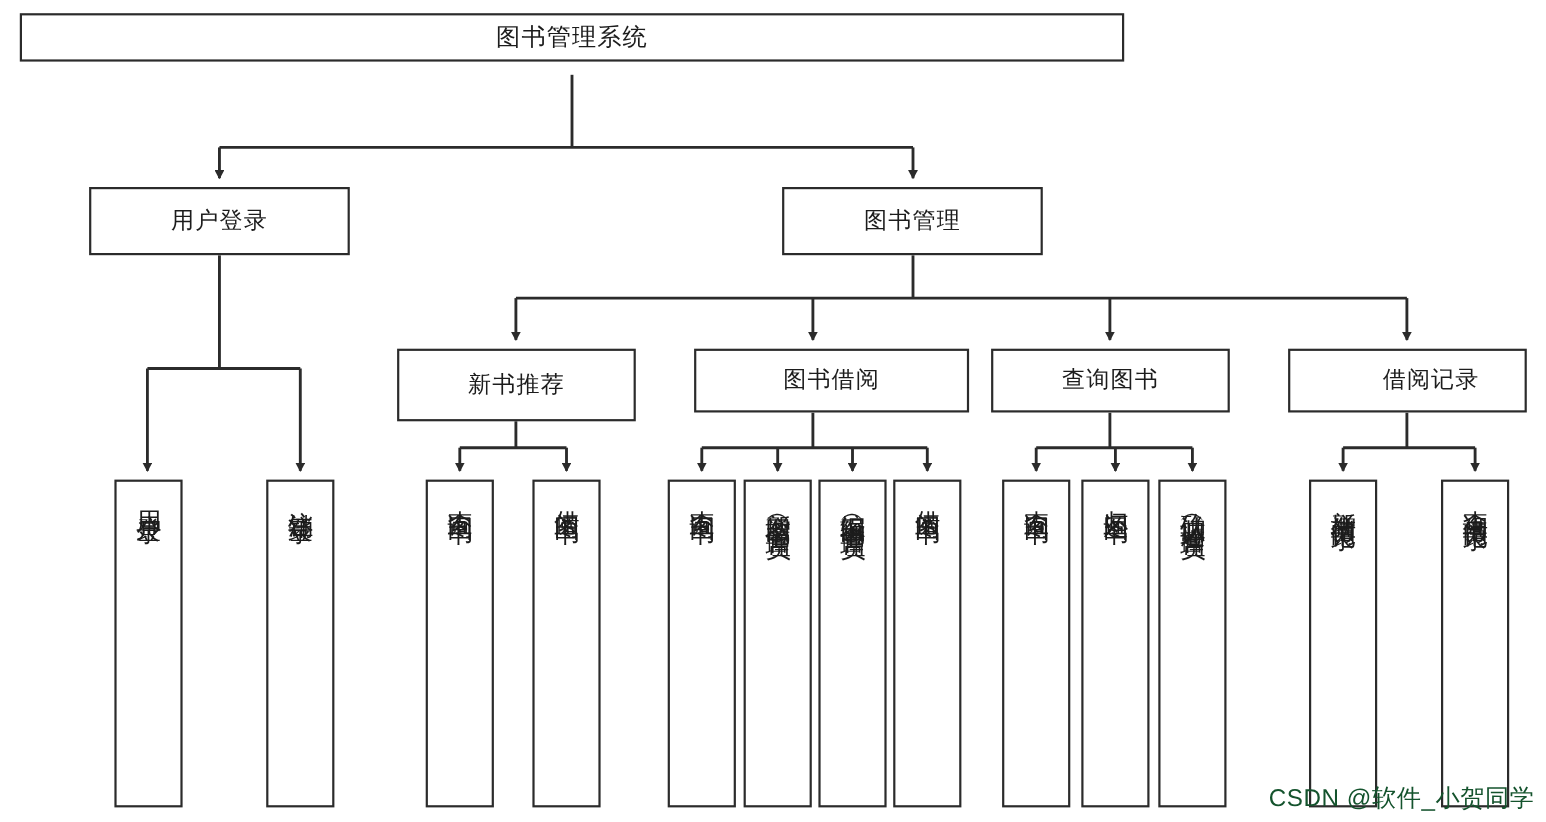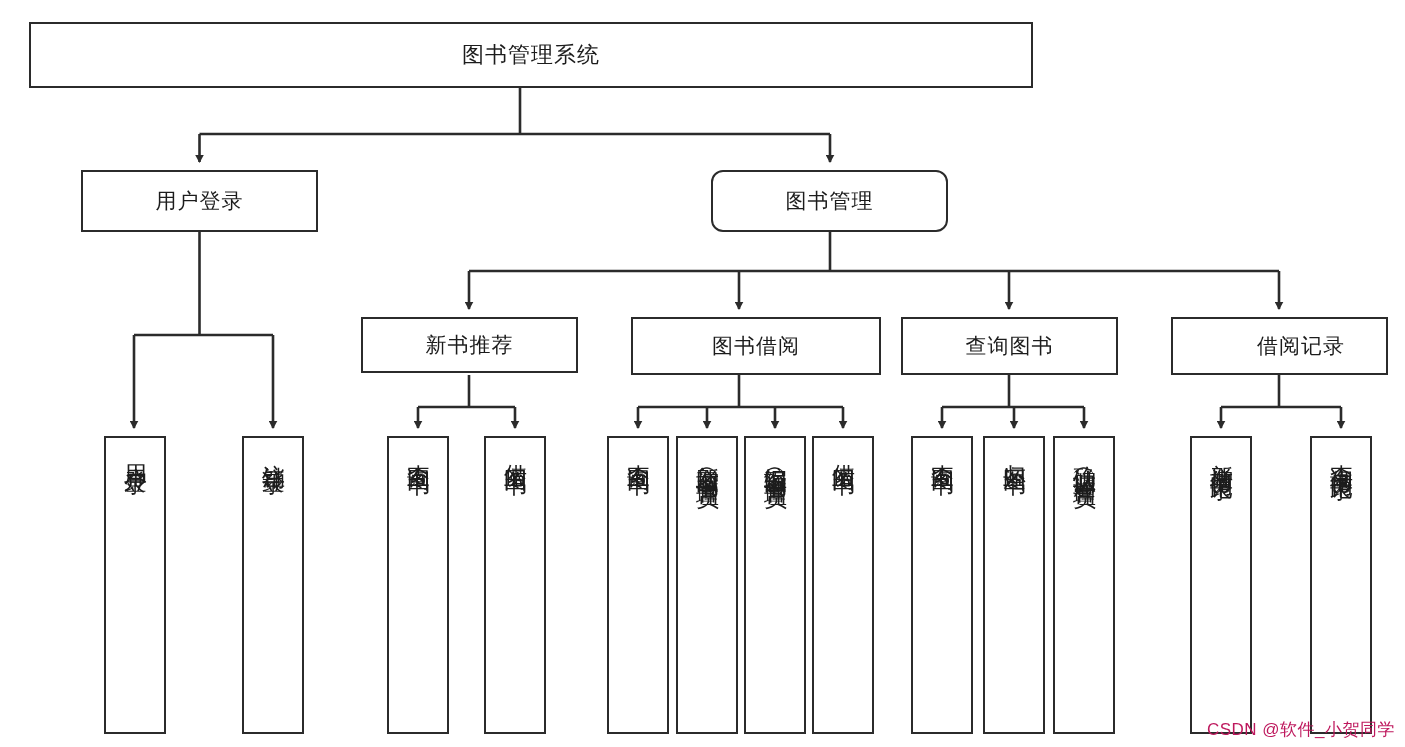--- a/index.html
+++ b/index.html
@@ -57,22 +57,22 @@
     white-space: nowrap;
     color: #1c1c1c;
   }
   .vtext.tall {
     padding-top: 2px;
   }
   .watermark {
     position: absolute;
     right: 10px;
     bottom: 6px;
-    font-size: 17px;
-    color: #be185d;
+    font-size: 22px;
+    color: #14532d;
     letter-spacing: 0.5px;
     white-space: nowrap;
   }
 </style>
 </head>
 <body>
 
 <div id="canvas">
 
   <svg class="connectors" viewBox="0 0 1405 747" xmlns="http://www.w3.org/2000/svg">
@@ -118,32 +118,32 @@
       <path d="M1014,407 L1014,428" marker-end="url(#arrow)"></path>
       <path d="M1084,407 L1084,428" marker-end="url(#arrow)"></path>
 
       <path d="M1279,375 L1279,407"></path>
       <path d="M1221,407 L1341,407"></path>
       <path d="M1221,407 L1221,428" marker-end="url(#arrow)"></path>
       <path d="M1341,407 L1341,428" marker-end="url(#arrow)"></path>
     </g>
   </svg>
 
-  <div class="node node-h node-root" style="left: 29px; top: 12px; width: 1004px; height: 66px; margin-top: 10px;">
+  <div class="node node-h node-root" style="left: 18px; top: 12px; width: 1004px; height: 44px;">
     <span>图书管理系统</span>
   </div>
 
   <div class="node node-h" style="left: 81px; top: 170px; width: 237px; height: 62px;">
     <span>用户登录</span>
   </div>
-  <div class="node node-h" style="left: 711px; top: 170px; width: 237px; height: 62px; border-radius: 12px;">
+  <div class="node node-h" style="left: 711px; top: 170px; width: 237px; height: 62px;">
     <span>图书管理</span>
   </div>
 
-  <div class="node node-h" style="left: 361px; top: 317px; width: 217px; height: 56px;">
+  <div class="node node-h" style="left: 361px; top: 317px; width: 217px; height: 66px;">
     <span>新书推荐</span>
   </div>
   <div class="node node-h" style="left: 631px; top: 317px; width: 250px; height: 58px;">
     <span>图书借阅</span>
   </div>
   <div class="node node-h" style="left: 901px; top: 317px; width: 217px; height: 58px;">
     <span>查询图书</span>
   </div>
   <div class="node node-h" style="left: 1171px; top: 317px; width: 217px; height: 58px; padding-left: 43px;">
     <span>借阅记录</span>

